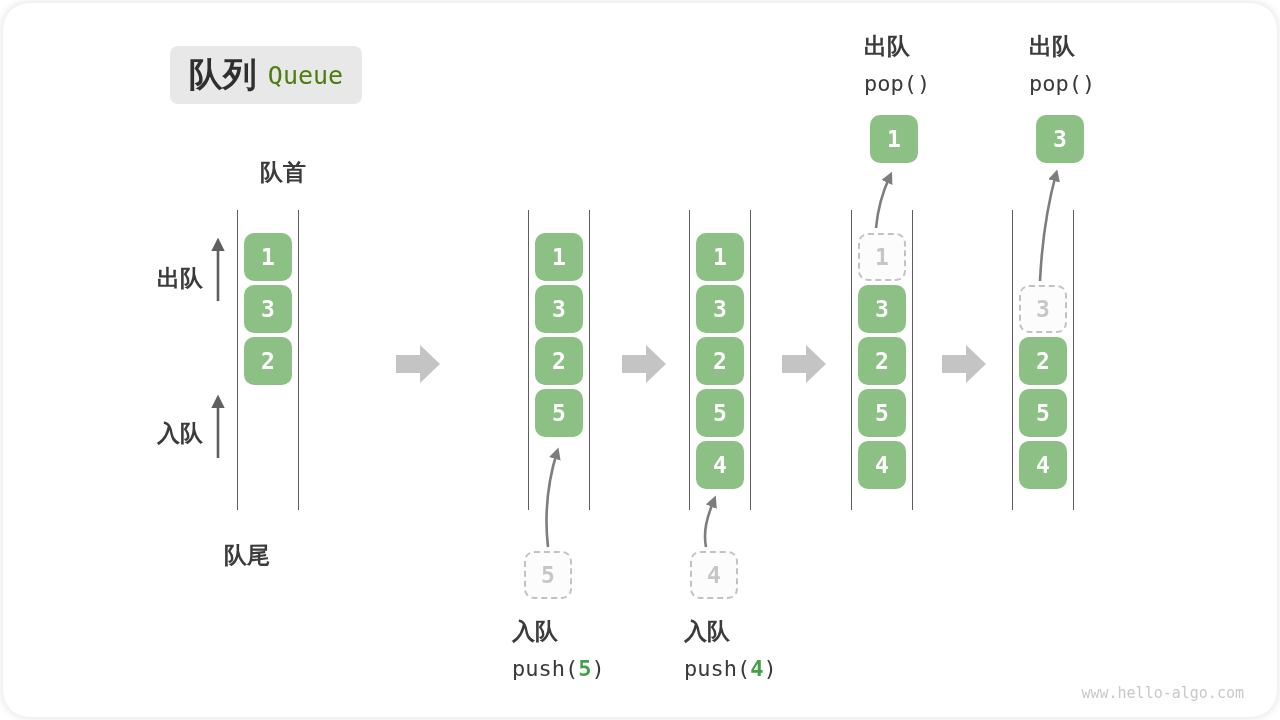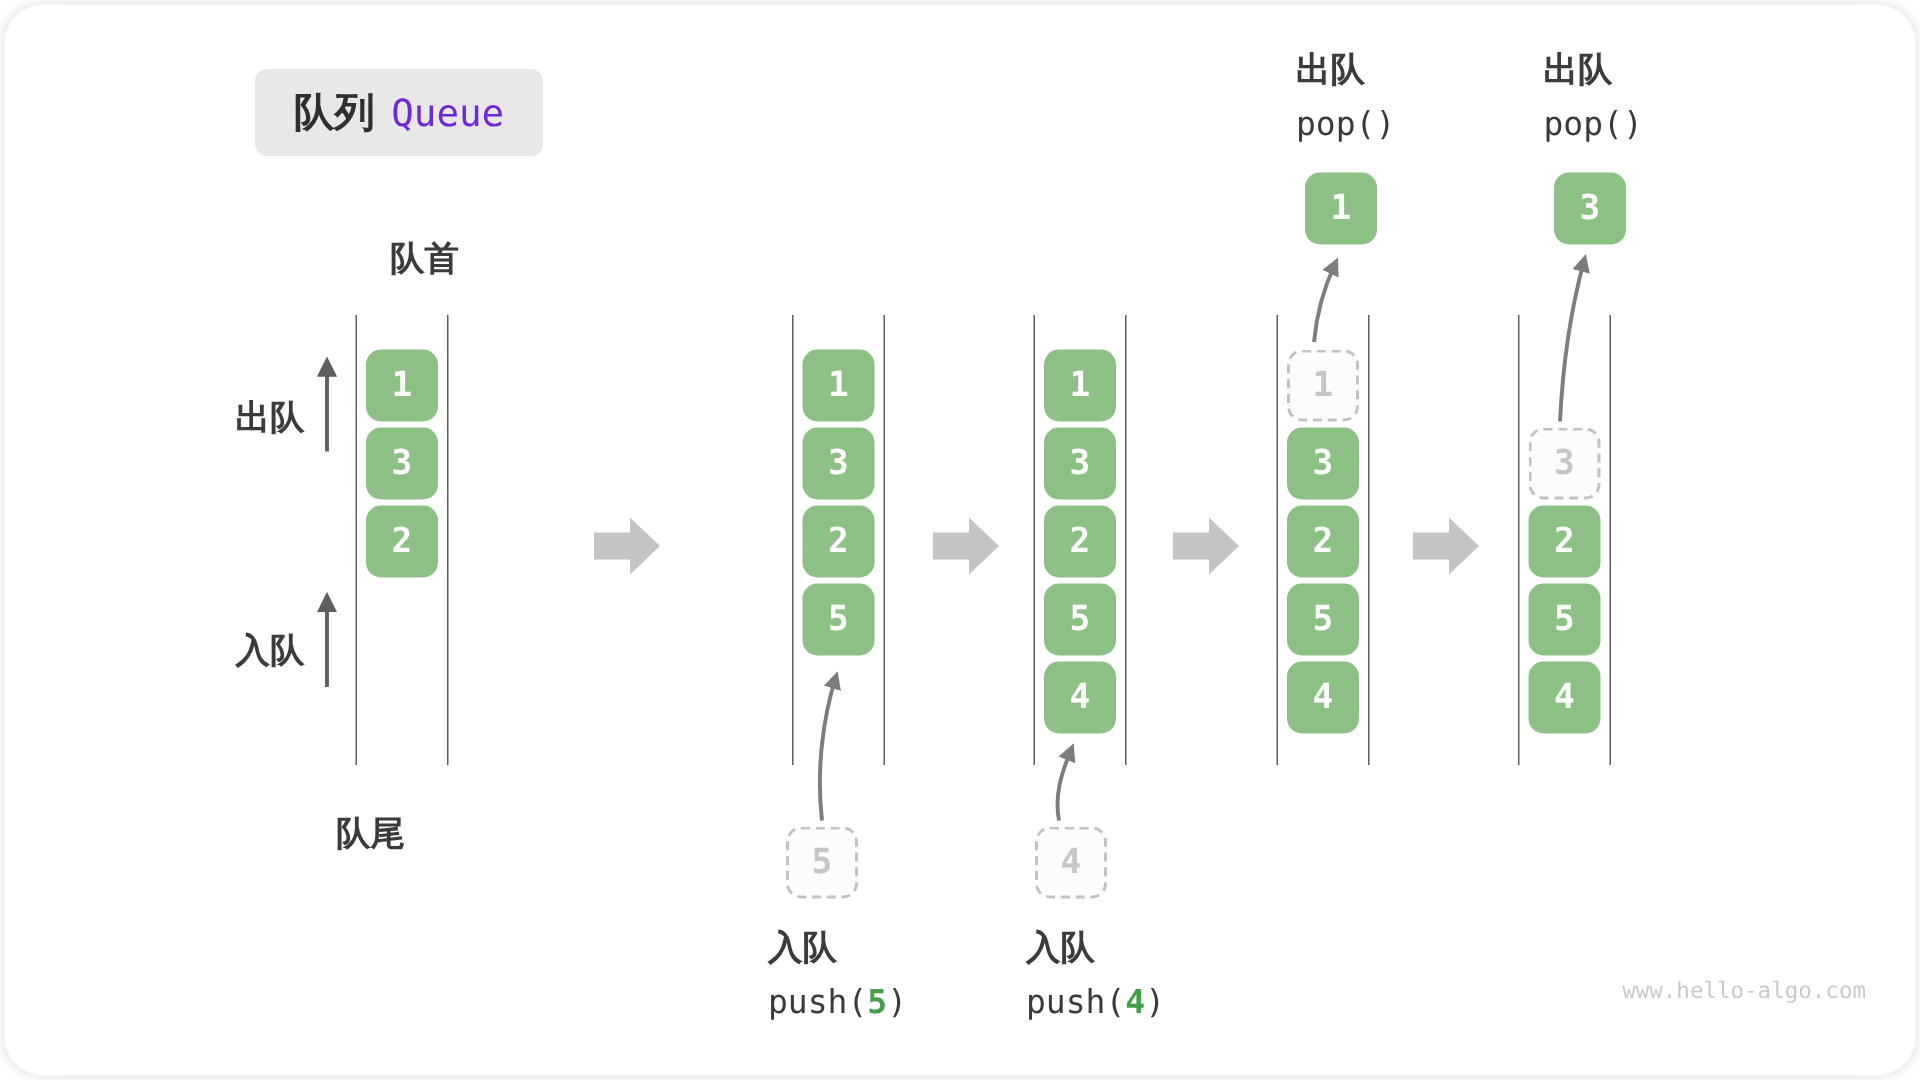--- a/index.html
+++ b/index.html
@@ -11,22 +11,22 @@
     background:#ffffff; border-radius:26px;
     box-shadow:0 0 9px rgba(0,0,0,0.14);
   }
 
   
   .title-badge {
     position:absolute; left:170px; top:46px; width:192px; height:58px;
     background:#e8e8e8; border-radius:8px;
     display:flex; align-items:center; justify-content:center; gap:11px;
   }
-  .title-zh { font-size:27px; font-weight:bold; color:#2f2f2f; }
-  .title-en { font-family:"DejaVu Sans Mono",monospace; font-size:25px; color:#6d28d9; }
+  .title-zh { font-size:34px; font-weight:bold; color:#2f2f2f; }
+  .title-en { font-family:"DejaVu Sans Mono",monospace; font-size:25px; color:#4d7c0f; }
 
   
   .zh-label { position:absolute; font-size:23px; font-weight:bold; color:#3b3b3b; white-space:nowrap; }
 
   
   .queue-rails {
     position:absolute; top:210px; width:62px; height:300px;
     border-left:1.5px solid #5e5e5e; border-right:1.5px solid #5e5e5e;
   }
 
@@ -41,21 +41,21 @@
     background:#fcfcfc; border:2px dashed #c2c2c2; color:#c6c6c6;
   }
 
   
   .op-caption { position:absolute; line-height:37px; white-space:nowrap; }
   .op-zh { font-size:23px; font-weight:bold; color:#3b3b3b; }
   .op-code { font-family:"DejaVu Sans Mono",monospace; font-size:22px; color:#3a3a3a; }
   .op-arg { color:#43a047; font-weight:bold; }
 
   .watermark {
-    position:absolute; right:36px; top:651px;
+    position:absolute; right:36px; top:684px;
     font-family:"DejaVu Sans Mono",monospace; font-size:15px; color:#c9c9c9;
   }
 
   svg.overlay { position:absolute; left:0; top:0; width:1280px; height:720px; pointer-events:none; }
 </style>
 </head>
 <body>
 
 <div class="card"></div>
 

